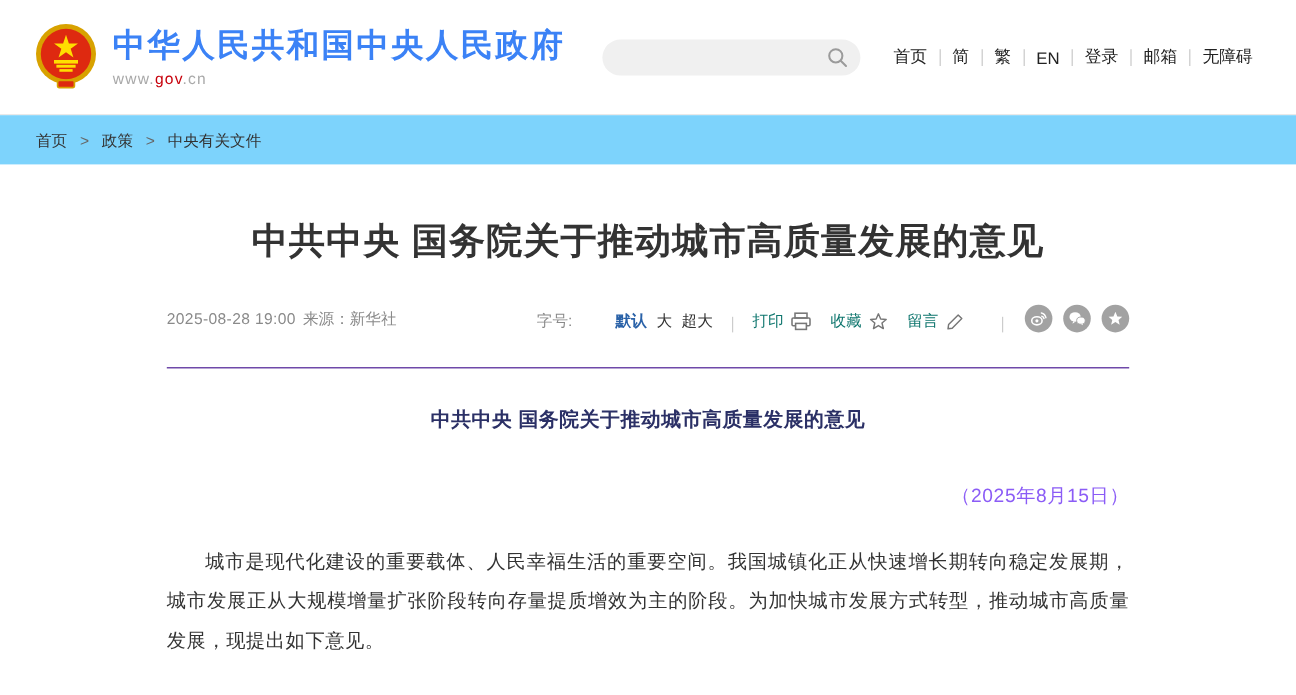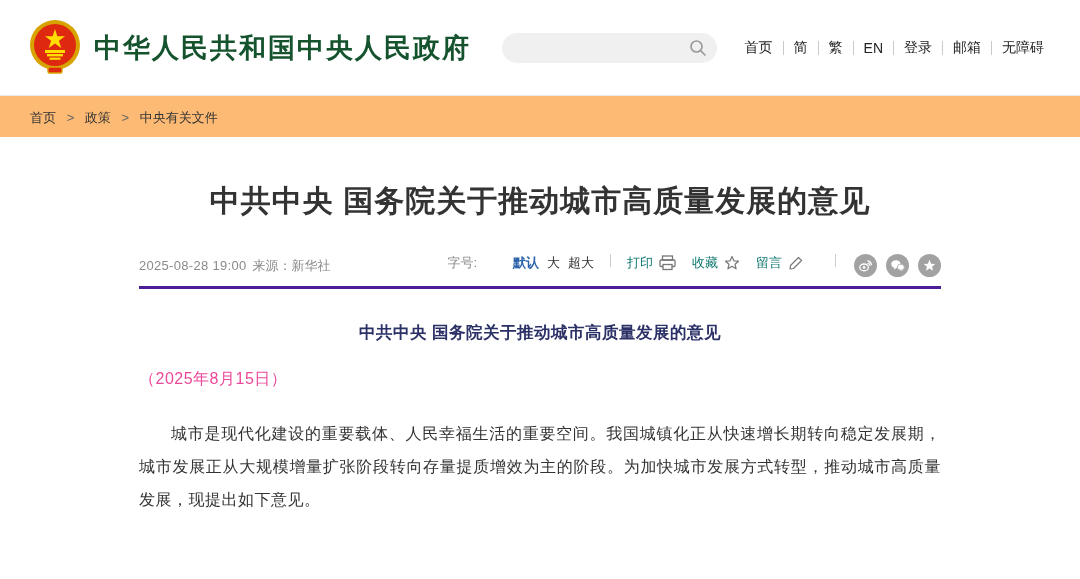--- a/index.html
+++ b/index.html
@@ -4,79 +4,80 @@
 <style>
   * { margin:0; padding:0; box-sizing:border-box; }
   html,body { width:1080px; height:579px; overflow:hidden; background:#fff;
               font-family:"Liberation Sans", sans-serif; }
 
   
   .header { height:96px; display:flex; align-items:center; padding:0 26px 0 28px;
             border-bottom:1px solid #e9e9e9; background:#fff; }
   .logo { width:54px; height:58px; flex:0 0 auto; }
   .brand { margin-left:12px; }
-  .brand-title { font-size:27px; font-weight:700; color:#14532d; letter-spacing:2px; line-height:30px; }
+  .brand-title { font-size:27px; font-weight:700; color:#3b82f6; letter-spacing:2px; line-height:30px; }
   .brand-url { font-size:13px; color:#a9a9a9; margin-top:5px; letter-spacing:1px; }
   .brand-url .gov { color:#c7000b; }
   .search { margin-left:auto; width:215px; height:30px; background:#f0f0f0; border-radius:15px;
             position:relative; display:flex; align-items:center; }
   .search input { border:none; outline:none; background:transparent; width:170px; height:26px;
                   margin-left:14px; font-size:13px; color:#333; }
   .search .mag { position:absolute; right:10px; top:6px; }
   .topnav { display:flex; align-items:center; margin-left:18px; }
   .topnav .item { font-size:14px; color:#222; padding:0 10px; cursor:pointer; white-space:nowrap; }
   .topnav .sep { width:1px; height:14px; background:#c9c9c9; }
 
   
-  .breadcrumb { padding:13px 30px 10px; font-size:13px; color:#333; background:#fdba74; }
+  .breadcrumb { padding:13px 30px 10px; font-size:13px; color:#333; background:#7dd3fc; }
   .breadcrumb .sep { color:#666; margin:0 7px; }
   .breadcrumb .crumb { cursor:pointer; }
 
   
   .main { width:802px; margin:0 auto; }
   .art-title { margin-top:44px; text-align:center; font-size:30px; font-weight:700;
                color:#333; letter-spacing:1px; }
   .meta { margin-top:32px; display:flex; align-items:center; font-size:13px; color:#8a8a8a;
-          padding-bottom:9px; border-bottom:3px solid #4c1d95; }
+          padding-bottom:29px; border-bottom:1px solid #4c1d95; }
   .meta .date { letter-spacing:0.3px; }
   .meta .src-label { margin-left:6px; }
   .meta .src { color:#8a8a8a; }
-  .meta-right { margin-left:auto; display:flex; align-items:flex-start; }
+  .meta-right { margin-left:auto; display:flex; align-items:flex-end; }
   .fs-label { color:#8a8a8a; }
   .fs-opt { margin-left:8px; color:#333; cursor:pointer; }
   .fs-opt.sel { color:#2a62a8; font-weight:700;margin-left:36px; }
   .pipe { width:1px; height:13px; background:#ccc; margin:0 16px; }
   .tool { display:flex; align-items:center; color:#0f766e; cursor:pointer; margin-right:16px; }
   .tool:last-of-type { margin-right:0; }
   .tool .t-ico { margin-left:6px; display:inline-flex; color:#777; }
   .shares { display:flex; align-items:center; gap:9px; margin-left:2px; }
   .share { width:23px; height:23px; border-radius:50%; background:#a2a2a2; display:flex;
            align-items:center; justify-content:center; cursor:pointer; }
 
   .body { font-size:16px; color:#333; line-height:33px; letter-spacing:0.5px; }
   .p-dateline { text-indent:2em; margin-top:40px; }
   .p-doctitle { text-align:center; font-weight:700; color:#2b3066; margin-top:27px; font-size:16.5px; }
-  .p-docdate  { text-align:left; color:#ec4899; margin-top:13px; }
+  .p-docdate  { text-align:right; color:#8b5cf6; margin-top:30px; }
   .p-body { text-indent:2em; text-align:justify; margin-top:22px; }
 </style>
 </head>
 <body>
 
 <div class="header">
   <svg class="logo" viewBox="0 0 54 58">
     <circle cx="27" cy="26" r="25" fill="#d8a200"></circle>
     <circle cx="27" cy="26" r="21" fill="#de2910"></circle>
     <polygon fill="#ffde00" points="27,10 29.4,17.2 37,17.2 30.9,21.7 33.2,29 27,24.5 20.8,29 23.1,21.7 17,17.2 24.6,17.2"></polygon>
     <rect x="17" y="31" width="20" height="3" fill="#ffde00"></rect>
     <rect x="19" y="35" width="16" height="2.4" fill="#ffde00"></rect>
     <rect x="21.5" y="38.6" width="11" height="2.2" fill="#ffde00"></rect>
     <rect x="20" y="48" width="14" height="6" rx="1.5" fill="#de2910" stroke="#d8a200" stroke-width="1.4"></rect>
   </svg>
   <div class="brand">
     <div class="brand-title">中华人民共和国中央人民政府</div>
+    <div class="brand-url"><span>www.</span><span class="gov">gov</span><span>.cn</span></div>
   </div>
   <div class="search">
     <input type="text" value="" style="">
     <svg class="mag" width="18" height="18" viewBox="0 0 18 18">
       <circle cx="7.5" cy="7.5" r="5.5" fill="none" stroke="#9b9b9b" stroke-width="1.7"></circle>
       <line x1="11.8" y1="11.8" x2="16" y2="16" stroke="#9b9b9b" stroke-width="1.7" stroke-linecap="round"></line>
     </svg>
   </div>
   <div class="topnav">
     <span class="item">首页</span>

